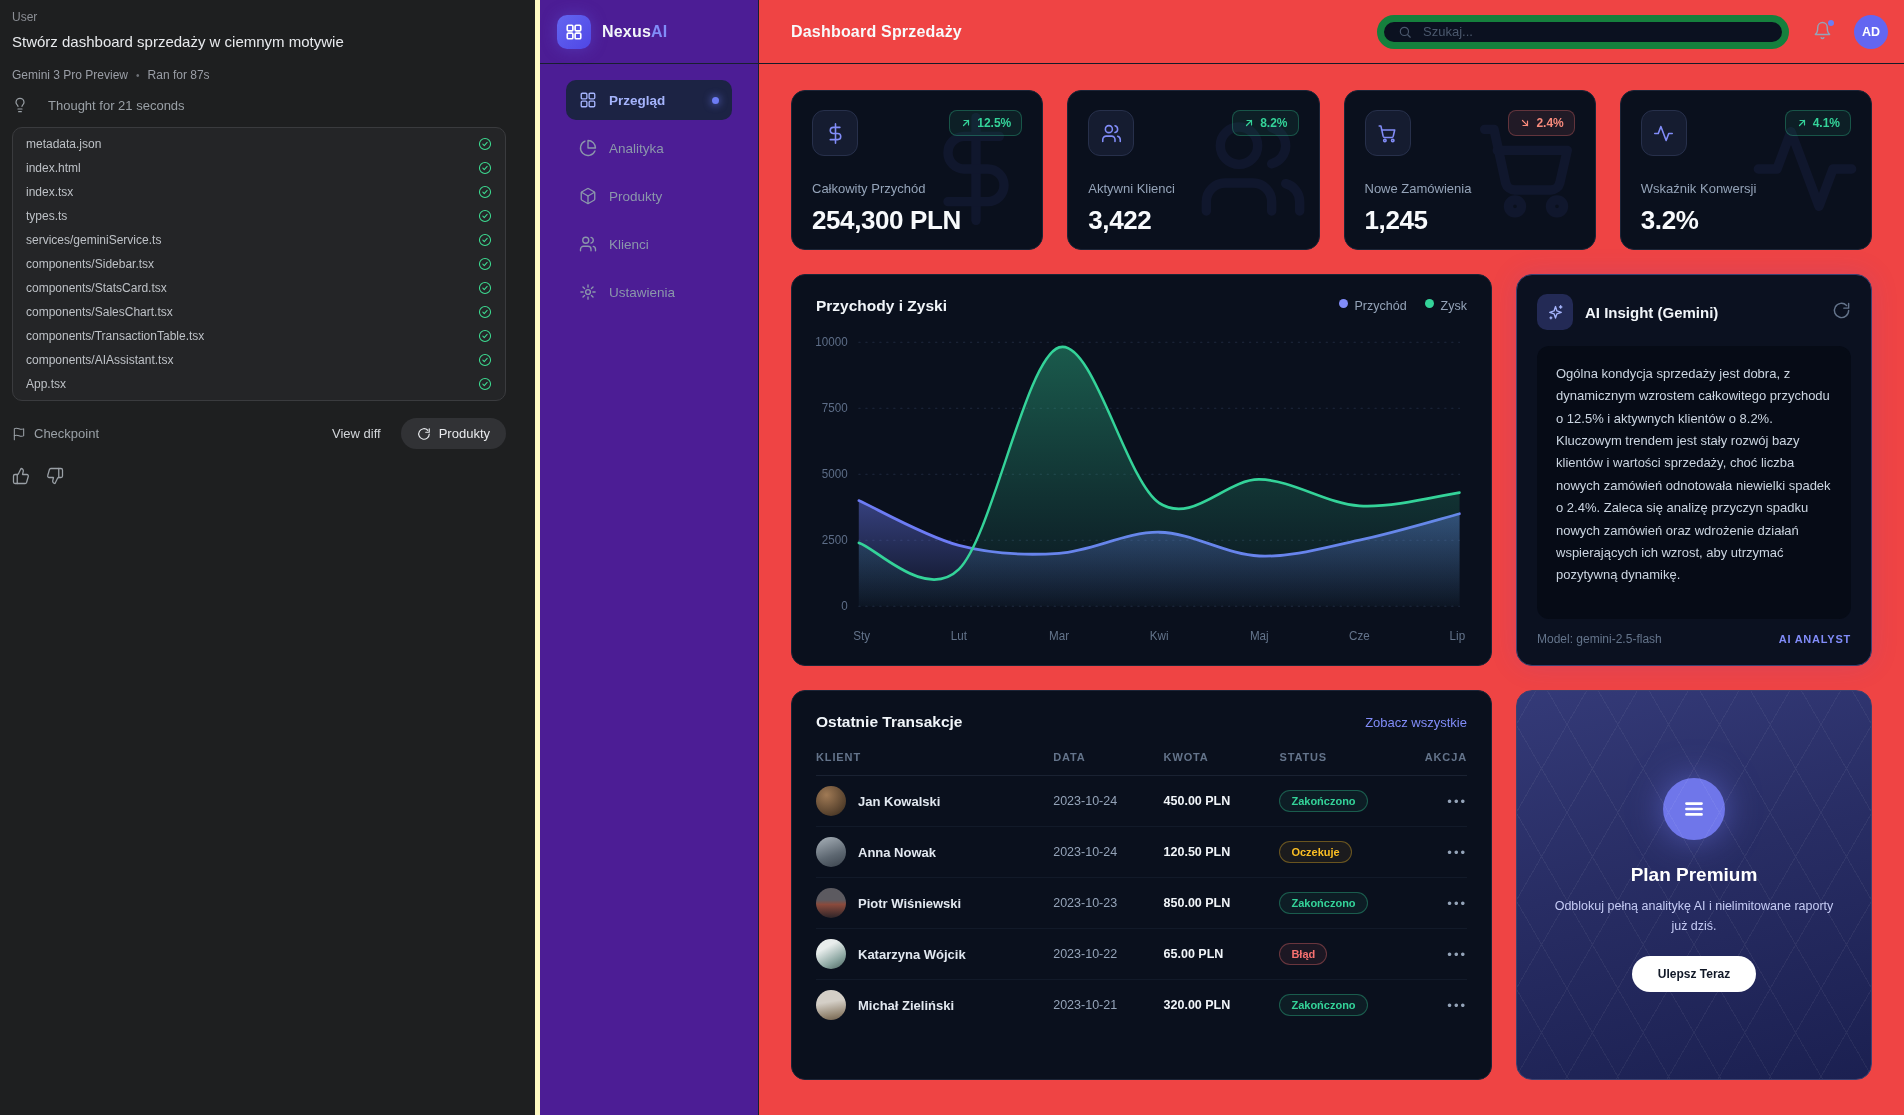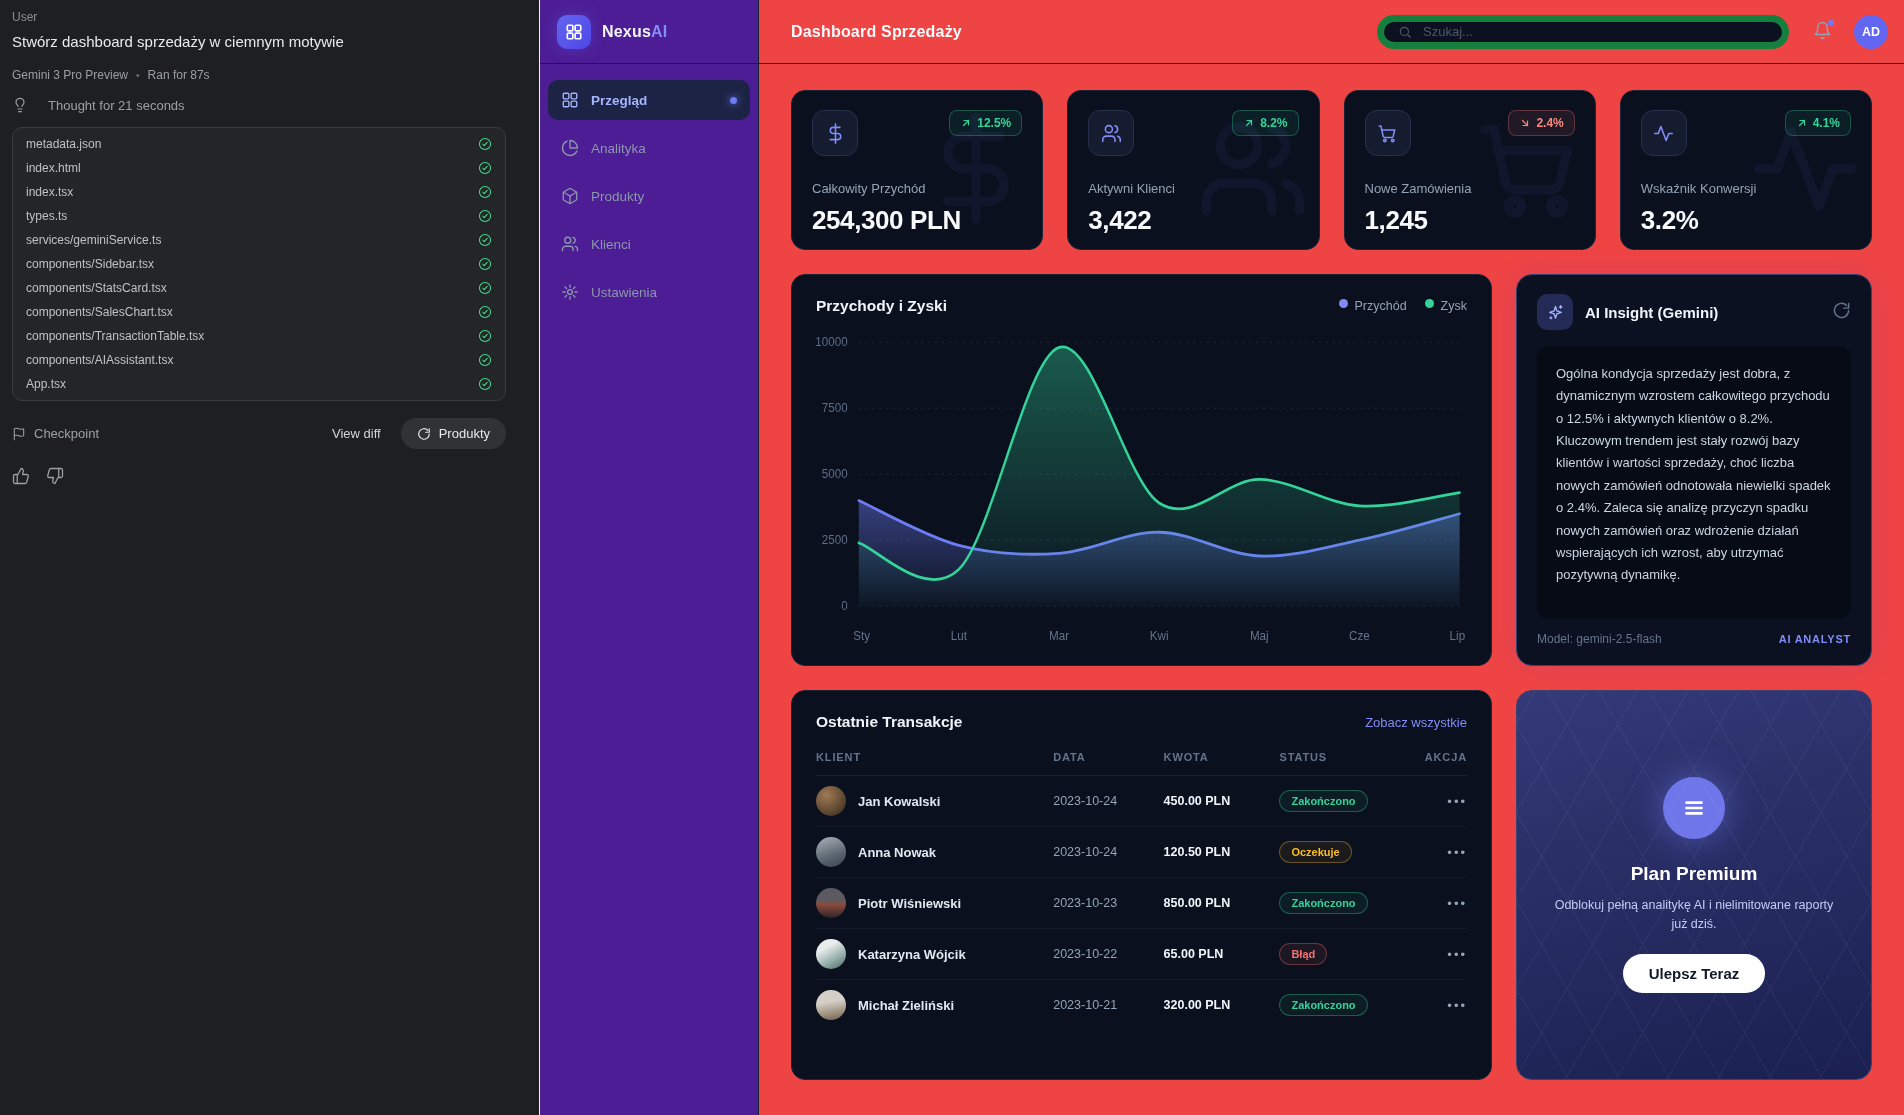--- a/index.html
+++ b/index.html
@@ -10,21 +10,21 @@
     font-family:"Liberation Sans","DejaVu Sans",sans-serif;
     -webkit-font-smoothing:antialiased;
   }
   .app { display:flex; width:100%; height:100%; }
 
   
   .chat-panel {
     width:540px; min-width:540px; height:100%;
     background:#1e1f20; color:#d5d7da;
     padding:10px 36px 10px 12px;
-    border-right:1px solid #fef9c3;
+    border-right:5px solid #fef9c3;
   }
   .role-label { font-size:12px; color:#8b8e94; }
   .prompt { margin-top:9px; font-size:15px; color:#e8eaed; }
   .meta-row { margin-top:18px; display:flex; align-items:center; gap:8px; font-size:12px; color:#9a9ea6; }
   .meta-dot { font-size:10px; color:#6f7278; }
   .thought-row { margin-top:15px; display:flex; align-items:center; gap:20px; font-size:13px; color:#9aa0a6; cursor:pointer; }
   .thought-row svg { width:16px; height:16px; }
   .files-card {
     margin-top:14px; border:1px solid #3a3b3e; background:#242527;
     border-radius:10px; padding:4px 0; width:494px;
@@ -51,21 +51,21 @@
   .sidebar { width:219px; min-width:219px; background:#4c1d95; border-right:1px solid #18202f; display:flex; flex-direction:column; }
   .side-header { height:64px; display:flex; align-items:center; gap:11px; padding:0 17px; border-bottom:1px solid #18202f; }
   .logo-tile {
     width:34px; height:34px; border-radius:10px; display:grid; place-items:center;
     background:linear-gradient(135deg,#6366f1,#4f46e5); color:#fff;
     box-shadow:0 0 16px rgba(99,102,241,.35);
   }
   .logo-tile svg { width:18px; height:18px; }
   .brand { font-size:16px; font-weight:700; color:#f1f5f9; letter-spacing:.2px; }
   .brand .accent { color:#818cf8; }
-  .nav { padding:16px 8px; display:flex; flex-direction:column; gap:8px; }
+  .nav { padding:16px 26px; display:flex; flex-direction:column; gap:8px; }
   .nav-item {
     display:flex; align-items:center; gap:12px; padding:11px 13px; border-radius:10px;
     color:#8b97ab; font-size:13.5px; cursor:pointer;
   }
   .nav-item svg { width:18px; height:18px; }
   .nav-item.active { background:#1c2344; color:#a5b4fc; font-weight:700; }
   .nav-item .nav-dot { margin-left:auto; width:7px; height:7px; border-radius:50%; background:#6d7cf5; box-shadow:0 0 8px #6d7cf5; }
 
   
   .main { flex:1; display:flex; flex-direction:column; background:#ef4444; min-width:0; }
@@ -183,21 +183,21 @@
   }
   .prem-icon {
     width:62px; height:62px; border-radius:50%; background:#6f76ea; color:#fff;
     display:grid; place-items:center; box-shadow:0 0 34px rgba(111,118,234,.55);
   }
   .prem-icon svg { width:26px; height:26px; }
   .prem-title { margin-top:24px; font-size:19px; font-weight:700; color:#fff; }
   .prem-body { margin-top:11px; font-size:12.5px; line-height:1.55; color:#c5cbf5; max-width:310px; }
   .prem-cta {
     margin-top:20px; background:#fff; color:#101726; border:none; border-radius:999px;
-    padding:11px 26px; font-size:15px; font-weight:700; cursor:pointer; font-family:inherit;
+    padding:11px 26px; font-size:12px; font-weight:700; cursor:pointer; font-family:inherit;
   }
   .icon-defs { position:absolute; width:0; height:0; overflow:hidden; }
 </style>
 </head>
 <body>
 
 <svg class="icon-defs" xmlns="http://www.w3.org/2000/svg">
   <defs>
     <g id="icon-grid">
         <rect x="3" y="3" width="7.5" height="7.5" rx="1.5"></rect>

